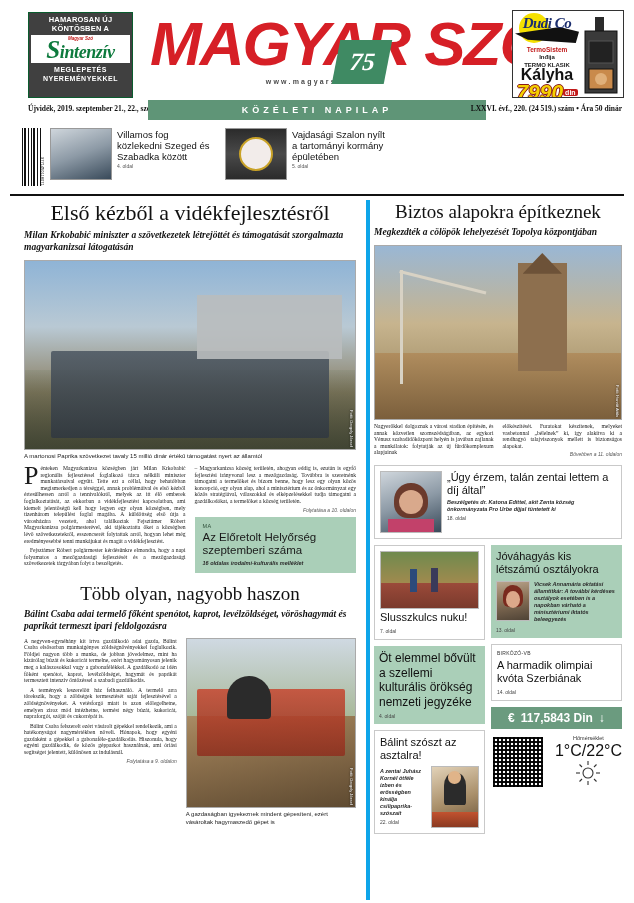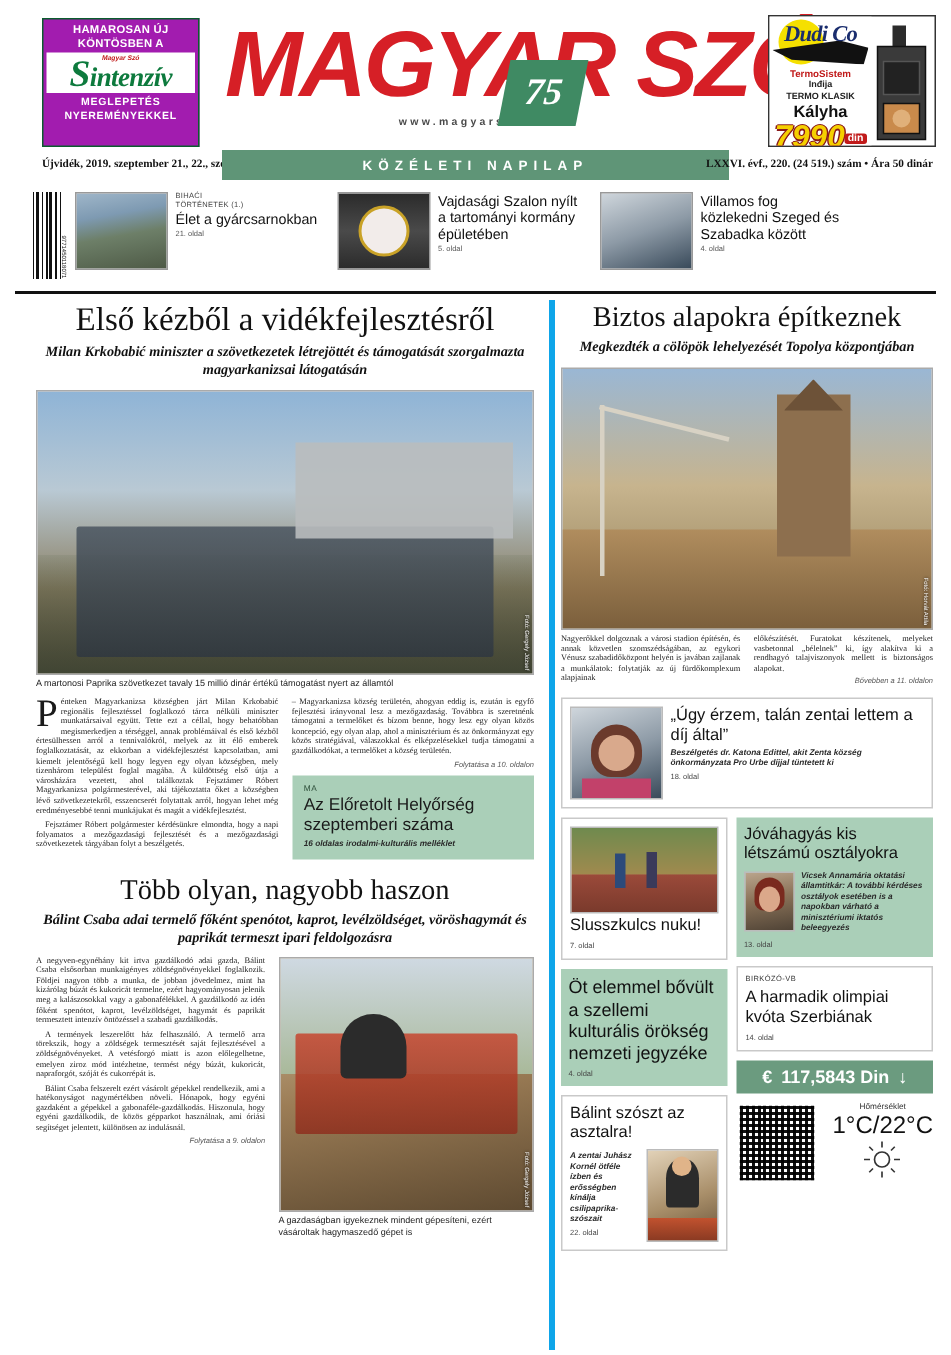--- a/index.html
+++ b/index.html
@@ -9,21 +9,21 @@
     font-family: "Liberation Serif", serif;
     overflow: hidden;
   }
   .page { position: relative; width: 634px; height: 903px; background: #fff; }
 
   
   .masthead { position: relative; height: 125px; padding: 6px 8px 0 8px; }
 
   .promo-box {
     position: absolute; left: 28px; top: 12px; width: 105px; height: 86px;
-    background: #a21caf; border: 1px solid #0a5c2e;
+    background: #404040; border: 1px solid #0a5c2e;
     display: flex; flex-direction: column; align-items: center;
     padding: 3px 2px; overflow: hidden;
   }
   .promo-l1 {
     font-family: "Liberation Sans", sans-serif; font-weight: bold;
     font-size: 7.5px; color: #ffffff; text-align: center; line-height: 8.5px;
     letter-spacing: .2px;
   }
   .promo-white {
     background: #fff; width: 100%; margin: 2px 0; padding: 1px 2px 2px 2px;
@@ -89,21 +89,21 @@
   }
   .ad-t1 {
     font-family: "Liberation Sans", sans-serif; font-weight: bold; font-size: 6.5px;
     color: #c11a1a; margin-top: 14px; line-height: 8px;
   }
   .ad-t2 {
     font-family: "Liberation Sans", sans-serif; font-weight: bold; font-size: 6px;
     color: #222; line-height: 7.5px;
   }
   .ad-kalyha {
-    font-family: "Liberation Sans", sans-serif; font-weight: bold; font-size: 11px;
+    font-family: "Liberation Sans", sans-serif; font-weight: bold; font-size: 16px;
     color: #111; line-height: 12px;
   }
   .ad-price {
     font-family: "Liberation Sans", sans-serif; font-weight: bold; font-style: italic;
     font-size: 21px; color: #f5d000; line-height: 22px;
     text-shadow: -1px 0 #8a1a1a, 0 1px #8a1a1a, 1px 0 #8a1a1a, 0 -1px #8a1a1a;
   }
   .ad-din {
     font-family: "Liberation Sans", sans-serif; font-weight: bold; font-size: 7px;
     color: #fff; background: #c11a1a; padding: 0 2px; border-radius: 2px;
@@ -166,21 +166,21 @@
   .col-left { width: 366px; padding: 0 10px 0 24px; position: relative; }
   .col-right { width: 268px; padding: 0 12px 0 4px; position: relative; border-left: 4px solid #0ea5e9; }
 
   .head-main {
     font-family: "Liberation Serif", serif; font-size: 22px; color: #111;
     text-align: center; line-height: 26px; font-weight: normal;
   }
   .head-main.sm { font-size: 19px; line-height: 23px; }
   .deck {
     font-family: "Liberation Serif", serif; font-style: italic; font-weight: bold;
-    font-size: 9.5px; color: #111; text-align: center; line-height: 12px; margin-top: 3px;
+    font-size: 9.5px; color: #111; text-align: left; line-height: 12px; margin-top: 3px;
   }
 
   .photo { width: 100%; position: relative; overflow: hidden; border: 1px solid #aaa; }
   .caption {
     font-family: "Liberation Sans", sans-serif; font-size: 6px; color: #222;
     line-height: 8px; padding: 2px 0 3px 0;
   }
   .photo-credit {
     position: absolute; right: 1px; bottom: 2px; font-size: 4px; color: #fff;
     writing-mode: vertical-rl; font-family: "Liberation Sans", sans-serif;
@@ -327,45 +327,36 @@
       <span>KÖZÉLETI NAPILAP</span>
     </div>
     <div class="issue-right">LXXVI. évf., 220. (24 519.) szám • Ára 50 dinár</div>
   </div>
 
   <div class="teaser-strip">
     <div class="barcode">
       <span class="barcode-num">9771450118071</span>
     </div>
 
-    <div class="teaser">
-      <div class="teaser-img ph1"></div>
-      <div class="teaser-txt">
-        <div class="teaser-kicker" style="white-space:pre-line">BIHAĆI
-TÖRTÉNETEK (1.)</div>
-        <div class="teaser-head">Élet a gyárcsarnokban</div>
-        <div class="teaser-page">21. oldal</div>
-      </div>
-    </div>
-
-    <div class="teaser">
-      <div class="teaser-img ph4">
-        <div style="position:absolute;left:50%;top:50%;transform:translate(-50%,-50%);width:34px;height:34px;border-radius:50%;background:#f2ecea;border:2px solid #c9a227"></div>
-      </div>
-      <div class="teaser-txt">
-        <div class="teaser-head">Vajdasági Szalon nyílt a tartományi kormány épületében</div>
-        <div class="teaser-page">5. oldal</div>
-      </div>
-    </div>
 
     <div class="teaser">
       <div class="teaser-img ph5"></div>
       <div class="teaser-txt">
         <div class="teaser-head">Villamos fog közlekedni Szeged és Szabadka között</div>
         <div class="teaser-page">4. oldal</div>
+      </div>
+    </div>
+
+    <div class="teaser">
+      <div class="teaser-img ph4">
+        <div style="position:absolute;left:50%;top:50%;transform:translate(-50%,-50%);width:34px;height:34px;border-radius:50%;background:#f2ecea;border:2px solid #c9a227"></div>
+      </div>
+      <div class="teaser-txt">
+        <div class="teaser-head">Vajdasági Szalon nyílt a tartományi kormány épületében</div>
+        <div class="teaser-page">5. oldal</div>
       </div>
     </div>
   </div>
   <div class="strip-rule"></div>
 
   <div class="cols">
 
     <div class="col-left">
       <h1 class="head-main">Első kézből a vidékfejlesztésről</h1>
       <div class="deck">Milan Krkobabić miniszter a szövetkezetek létrejöttét és támogatását szorgalmazta magyarkanizsai látogatásán</div>

